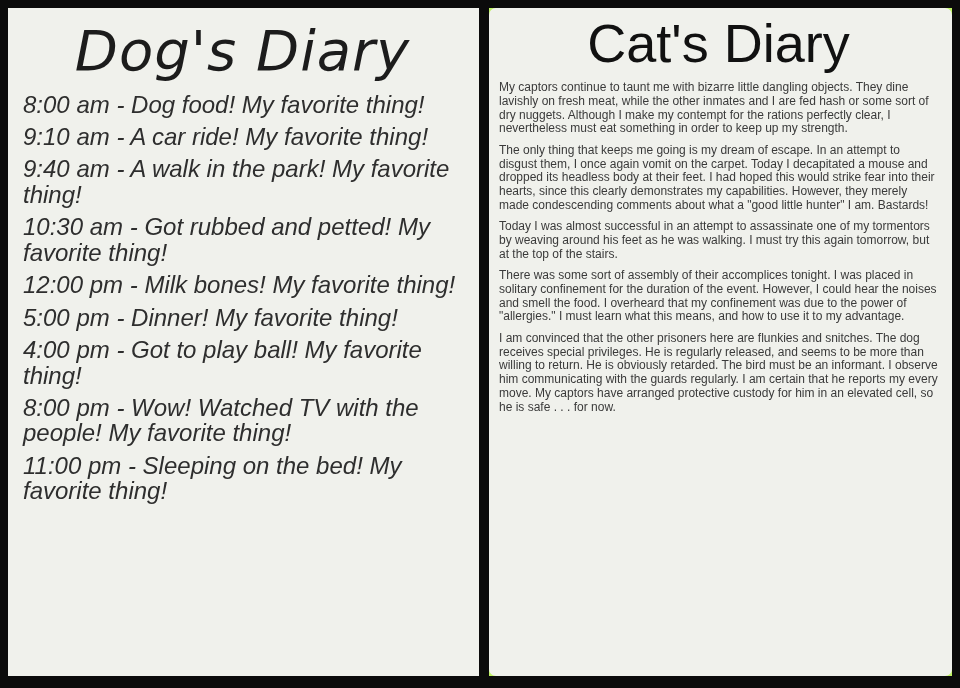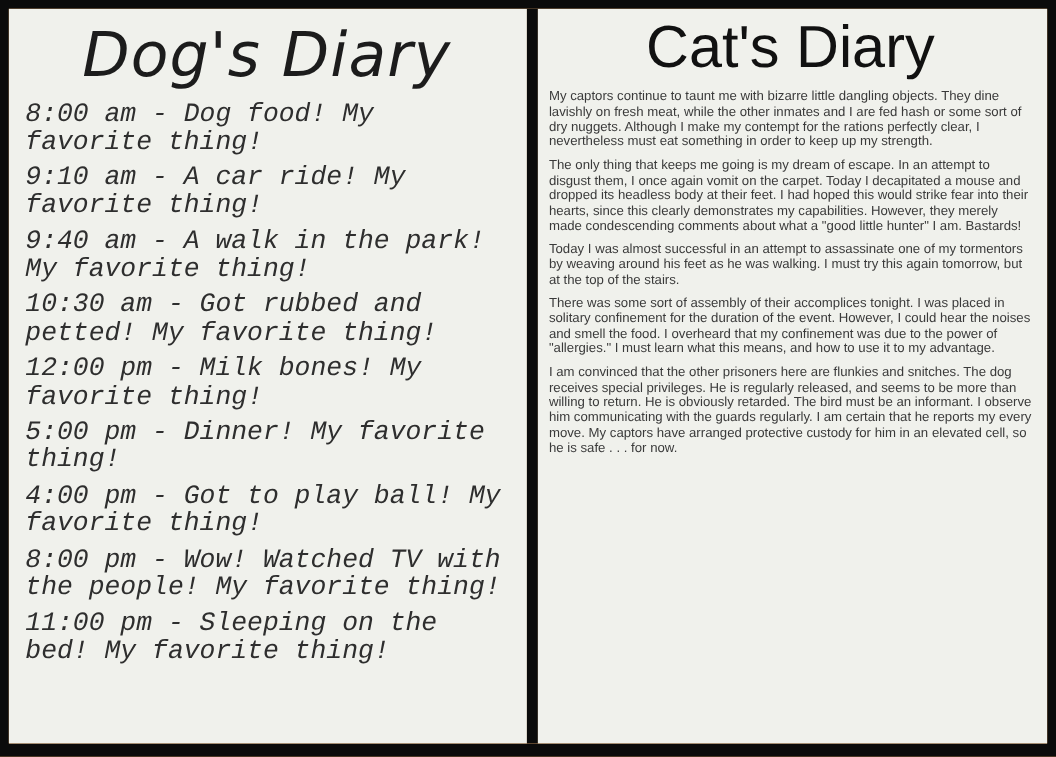--- a/index.html
+++ b/index.html
@@ -9,58 +9,59 @@
     height: 688px;
     background: #0b0b0b;
     font-family: "Liberation Sans", sans-serif;
   }
   .poster {
     box-sizing: border-box;
     width: 960px;
     height: 688px;
     border: 8px solid #0b0b0b;
     border-bottom-width: 12px;
-    background: #fdba74;
+    background: #bef264;
     display: flex;
     overflow: hidden;
   }
   .panel {
     box-sizing: border-box;
     background: #f0f1ec;
     overflow: hidden;
   }
   .panel.left {
     width: 471px;
     padding: 4px 17px 0 15px;
   }
   .divider {
     width: 10px;
     background: #0b0b0b;
     flex: none;
   }
   .panel.right {
     flex: 1;
     padding: 2px 14px 0 10px;
+    border-radius: 7px;
   }
   .dog-title {
     font-family: "DejaVu Sans", cursive;
     font-style: italic;
     font-weight: 500;
     font-size: 56px;
     letter-spacing: 1px;
     color: #1c1c1c;
     text-align: center;
     margin: 8px 0 10px 0;
     line-height: 1.1;
   }
   .dog-entries {
     margin-top: 2px;
   }
   .dog-entry {
-    font-family: Liberation Mono, monospace;
+    font-family: Liberation Sans, sans-serif;
     font-style: italic;
     font-size: 24px;
     line-height: 1.06;
     color: #2e2e2e;
     margin: 0 0 7px 0;
   }
   .cat-title {
     font-family: "Liberation Sans", sans-serif;
     font-weight: 400;
     font-size: 54px;

